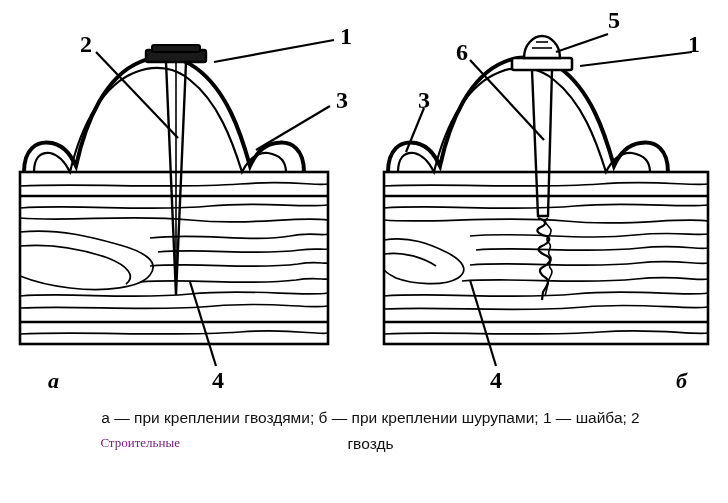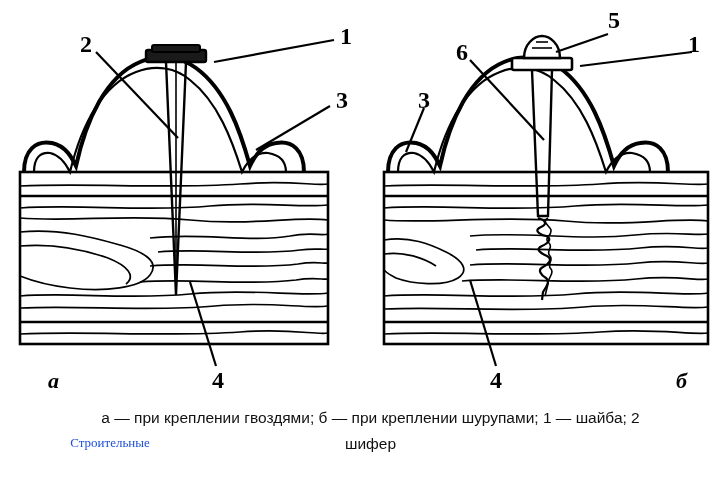--- a/index.html
+++ b/index.html
@@ -41,24 +41,24 @@
   .caption .cap-line {
     display: block;
     padding-left: 13px;
   }
   .watermark {
     position: absolute;
     left: 40px;
     top: 436px;
     width: 140px;
     height: 46px;
-    color: #1d4ed8;
+    color: #701a75;
     font-size: 12px;
     line-height: 14px;
-    text-align: center;
+    text-align: right;
     font-family: "Liberation Serif", serif;
     pointer-events: none;
   }
   .watermark .wm-line {
     display: block;
   }
   .wm-big {
     font-size: 13px;
   }
 </style>
@@ -170,20 +170,20 @@
       <text x="688" y="52" font-family="Liberation Serif, serif" font-size="24" font-weight="bold" fill="#000000">1</text>
       <text x="456" y="60" font-family="Liberation Serif, serif" font-size="24" font-weight="bold" fill="#000000">6</text>
       <text x="418" y="108" font-family="Liberation Serif, serif" font-size="24" font-weight="bold" fill="#000000">3</text>
       <text x="490" y="388" font-family="Liberation Serif, serif" font-size="24" font-weight="bold" fill="#000000">4</text>
       <text x="676" y="388" font-family="Liberation Serif, serif" font-size="22" font-weight="bold" font-style="italic" fill="#000000">б</text>
     </g>
   </svg>
 
   <div class="caption">
     <span class="cap-line">а — при креплении гвоздями; б — при креплении шурупами; 1 — шайба; 2</span>
-    <span class="cap-line">шифер</span>
+    <span class="cap-line">гвоздь</span>
   </div>
 
   <div class="watermark">
     <span class="wm-line wm-big">Строительные</span>
   </div>
 
 </div>
 
 </body></html>

